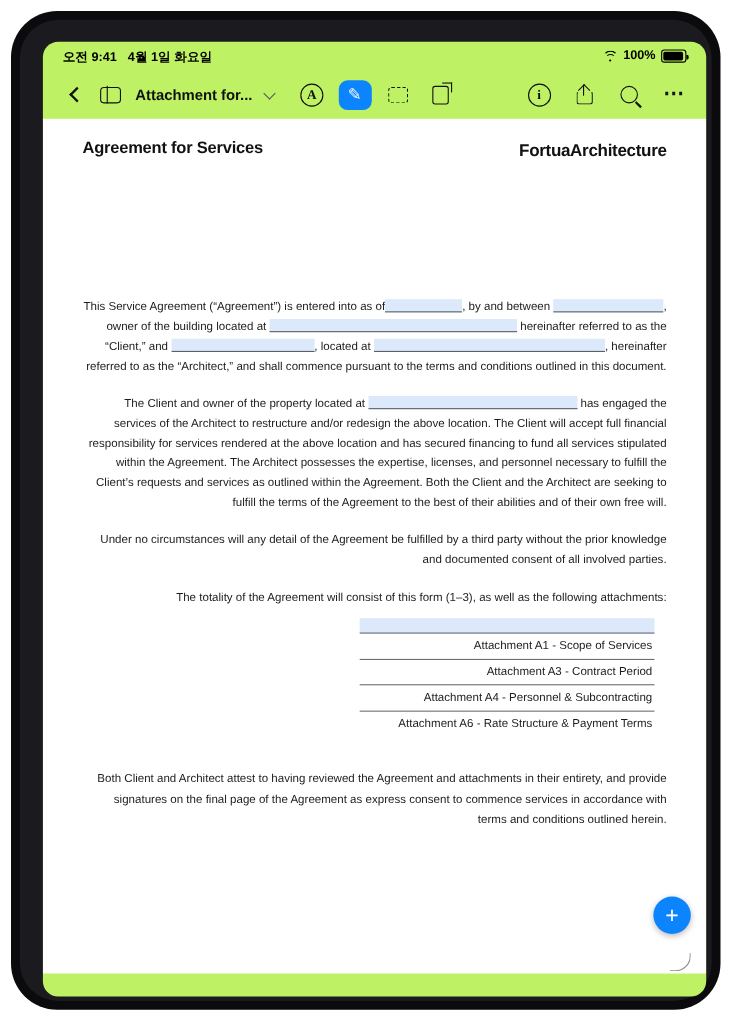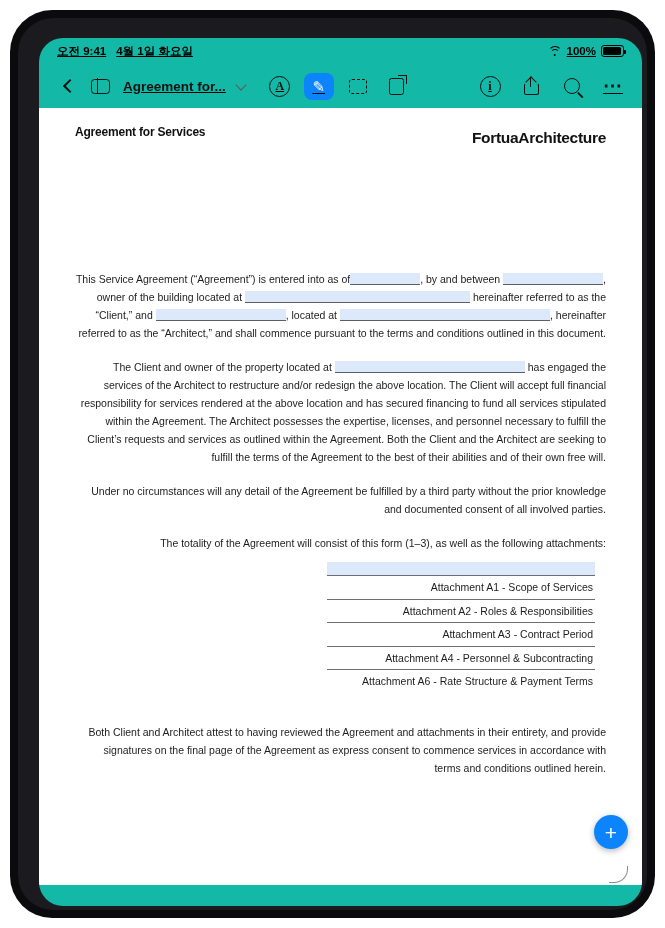--- a/index.html
+++ b/index.html
@@ -37,24 +37,23 @@
     border-radius: 35px;
     box-sizing: border-box;
     padding: 3px;
   }
   #screen {
     position: absolute;
     left: 21px;
     top: 20px;
     width: 603px;
     height: 868px;
-    background: #14b8a6;
-    border-radius: 24px;
+    background: #bef264;
+    border-radius: 14px;
     overflow: hidden;
-    text-decoration: underline;
   }
 
   
   #statusbar {
     height: 26px;
     display: flex;
     align-items: center;
     padding: 0 18px;
     font-size: 11.5px;
     color: #000;
@@ -204,21 +203,21 @@
     font-size: 10.5px;
     color: #1d1d1f;
     line-height: 1.72;
   }
   #doc-head {
     display: flex;
     align-items: flex-start;
     justify-content: space-between;
   }
   #doc-h1 {
-    font-size: 12px;
+    font-size: 15px;
     font-weight: 700;
     letter-spacing: -0.2px;
     color: #111;
   }
   #brand {
     font-size: 15.5px;
     font-weight: 700;
     letter-spacing: -0.3px;
     color: #111;
     margin-top: 3px;
@@ -331,21 +330,21 @@
         </div>
       </div>
 
       <div id="toolbar">
         <div class="tb-btn">
           <span class="chev-left"></span>
         </div>
         <div class="tb-btn">
           <span class="sidebar-icon"></span>
         </div>
-        <span id="doc-title">Agreement for...</span>
+        <span id="doc-title">Attachment for...</span>
         <span class="chev-down-small"></span>
 
         <div id="tool-group">
           <div class="tool">
             <span class="circle-a">A</span>
           </div>
           <div class="tool active">
             <span class="pen-glyph">✎</span>
           </div>
           <div class="tool">
@@ -405,21 +404,20 @@
               <span>the services of the Architect to restructure and/or redesign the above location. The Client will accept full financial responsibility for services rendered at the above location and has secured financing to fund all services stipulated within the Agreement. The Architect possesses the expertise, licenses, and personnel necessary to fulfill the Client’s requests and services as outlined within the Agreement. Both the Client and the Architect are seeking to fulfill the terms of the Agreement to the best of their abilities and of their own free will.</span>
             </p>
 
             <p class="para">Under no circumstances will any detail of the Agreement be fulfilled by a third party without the prior knowledge and documented consent of all involved parties.</p>
 
             <p class="sub-line">The totality of the Agreement will consist of this form (1–3), as well as the following attachments:</p>
 
             <div id="attach">
               <div class="arow blank"></div>
               <div class="arow">Attachment A1 - Scope of Services</div>
-              <div class="arow">Attachment A2 - Roles &amp; Responsibilities</div>
               <div class="arow">Attachment A3 - Contract Period</div>
               <div class="arow">Attachment A4 - Personnel &amp; Subcontracting</div>
               <div class="arow" style="border-bottom:none">Attachment A6 - Rate Structure &amp; Payment Terms</div>
             </div>
 
             <p class="para" id="closing">Both Client and Architect attest to having reviewed the Agreement and attachments in their entirety, and provide signatures on the final page of the Agreement as express consent to commence services in accordance with terms and conditions outlined herein.</p>
           </div>
 
 
           <div id="fab">

